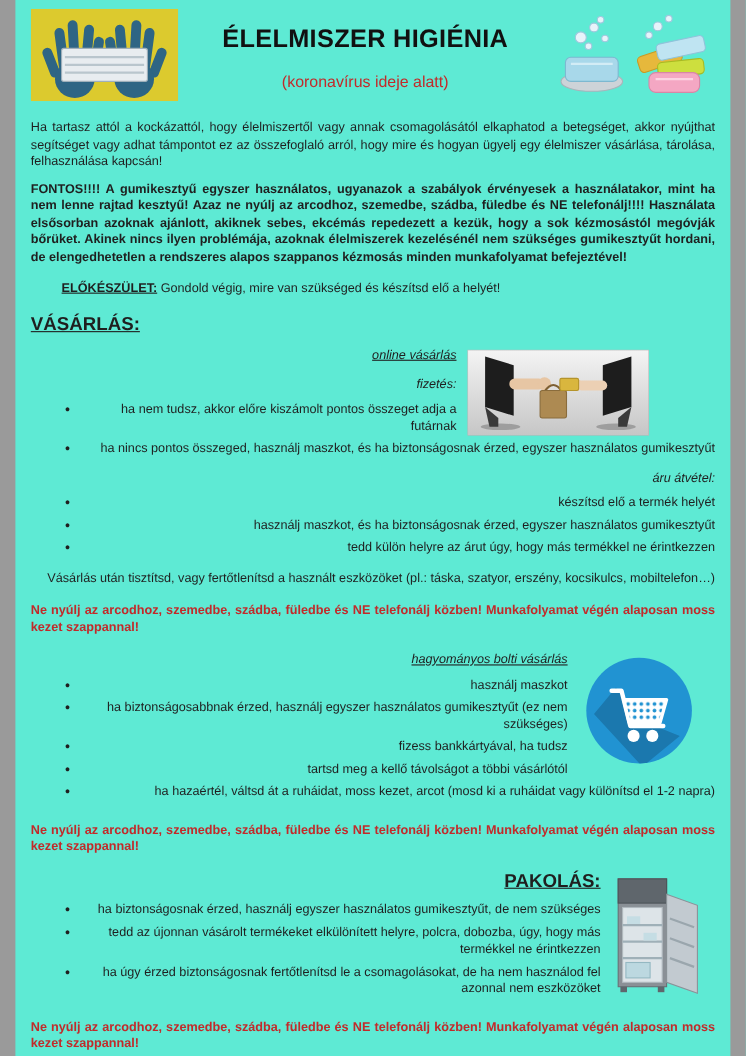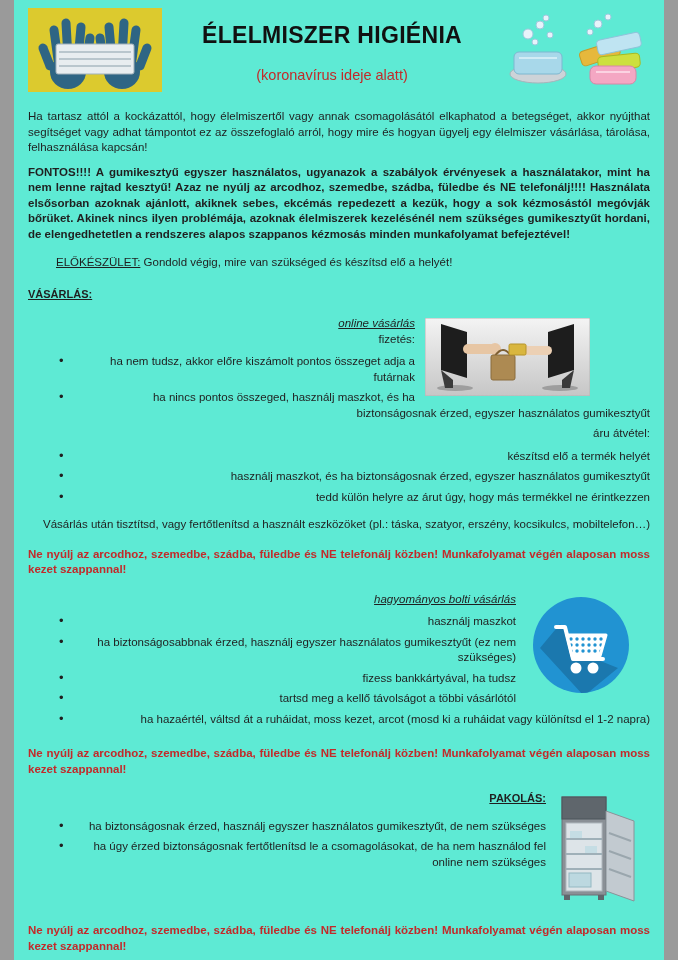--- a/index.html
+++ b/index.html
@@ -12,24 +12,24 @@
   
   .doc-header { display:flex; align-items:flex-start; justify-content:space-between; height:92px; }
   .header-center { flex:1; text-align:center; }
   .doc-title { font-size:23px; line-height:26px; font-weight:bold; color:#111; margin-top:14px; letter-spacing:.3px; }
   .doc-subtitle { font-size:14.5px; color:#c22a2a; margin-top:20px; }
   figure { display:block; }
   
   .para { text-align:justify; margin-top:9px; }
   .bold { font-weight:bold; }
   .prep { margin-top:13px; }
-  .prep-label { font-weight:normal; text-decoration:underline;padding-left:28px; }
-  .sec-heading { font-weight:bold; text-decoration:underline; margin-top:16px; font-size:11px; }
+  .prep-label { font-weight:bold; text-decoration:underline;padding-left:28px; }
+  .sec-heading { font-weight:bold; text-decoration:underline; margin-top:16px; font-size:17px; }
   .sub-heading { font-style:italic; text-decoration:underline; margin-top:14px; }
-  .inline-label { }
+  .inline-label { font-style:italic; margin-top:11px; }
   .lbl-pay { margin-left:28px; }
   .lbl-pick { margin-left:17px; }
   ul.bullets { list-style:none; margin-top:7px; }
   ul.bullets li { position:relative; padding-left:48px; margin-bottom:5px; }
   ul.bullets li::before { content:"•"; position:absolute; left:31px; top:-1px; font-size:13px; }
   .note { margin-top:12px; }
   .warning { color:#c22a2a; font-weight:bold; text-align:justify; margin-top:14px; }
   .section { overflow:visible;text-align:right; }
   .clearfix::after { content:""; display:block; clear:both; }
   
@@ -207,19 +207,20 @@
         <line x1="53" y1="58" x2="75" y2="66" stroke="#9aa6ad" stroke-width="2"></line>
         <line x1="53" y1="76" x2="75" y2="84" stroke="#9aa6ad" stroke-width="2"></line>
         <rect x="8" y="102" width="6" height="5" fill="#5f666c"></rect>
         <rect x="42" y="102" width="6" height="5" fill="#5f666c"></rect>
       </svg>
     </figure>
 
     <div class="sec-heading" style="margin-top:14px">PAKOLÁS:</div>
     <ul class="bullets" style="margin-top:12px">
       <li>ha biztonságosnak érzed, használj egyszer használatos gumikesztyűt, de nem szükséges</li>
-      <li>ha úgy érzed biztonságosnak fertőtlenítsd le a csomagolásokat, de ha nem használod fel online nem szükséges</li>
+      <li>tedd az újonnan vásárolt termékeket elkülönített helyre, polcra, dobozba, úgy, hogy más termékkel ne érintkezzen</li>
+      <li>ha úgy érzed biztonságosnak fertőtlenítsd le a csomagolásokat, de ha nem használod fel azonnal nem eszközöket</li>
     </ul>
   </div>
 
   <p class="warning">Ne nyúlj az arcodhoz, szemedbe, szádba, füledbe és NE telefonálj közben! Munkafolyamat végén alaposan moss kezet szappannal!</p>
 
 </div>
 
 </body></html>

